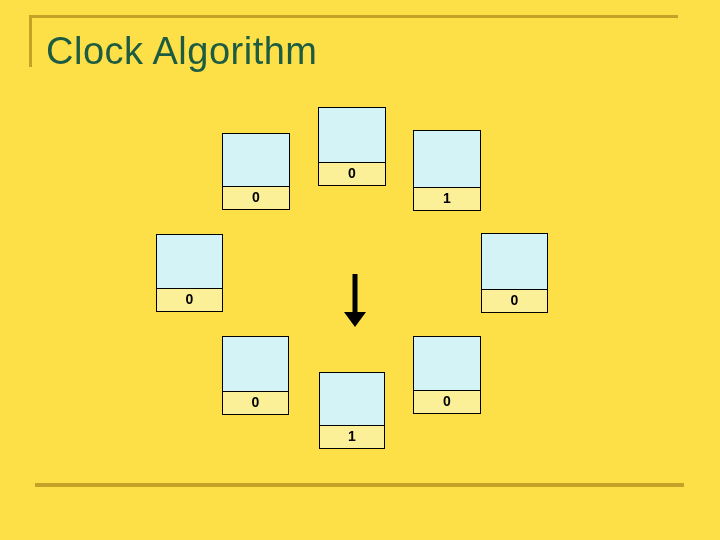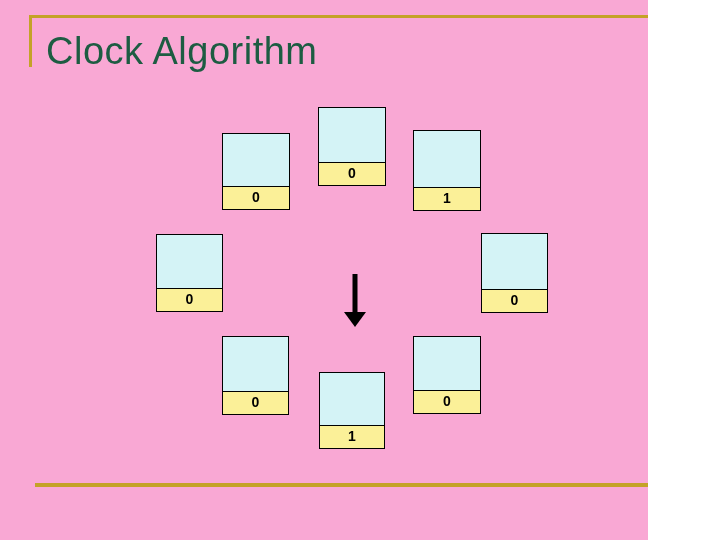--- a/index.html
+++ b/index.html
@@ -1,20 +1,20 @@
 <!DOCTYPE html>
 <html><head>
 <meta charset="utf-8">
 <style>
   html, body { margin: 0; padding: 0; background: #ffffff; }
   .slide {
     position: relative;
-    width: 648px;
+    width: 720px;
     height: 540px;
-    background: #f9a8d4;
+    background: #fde047;
     overflow: hidden;
     font-family: "Liberation Sans", sans-serif;
   }
 
   
   .rule-top {
     position: absolute;
     left: 29px; top: 15px;
     width: 649px; height: 3px;
     background: #C4A227;

